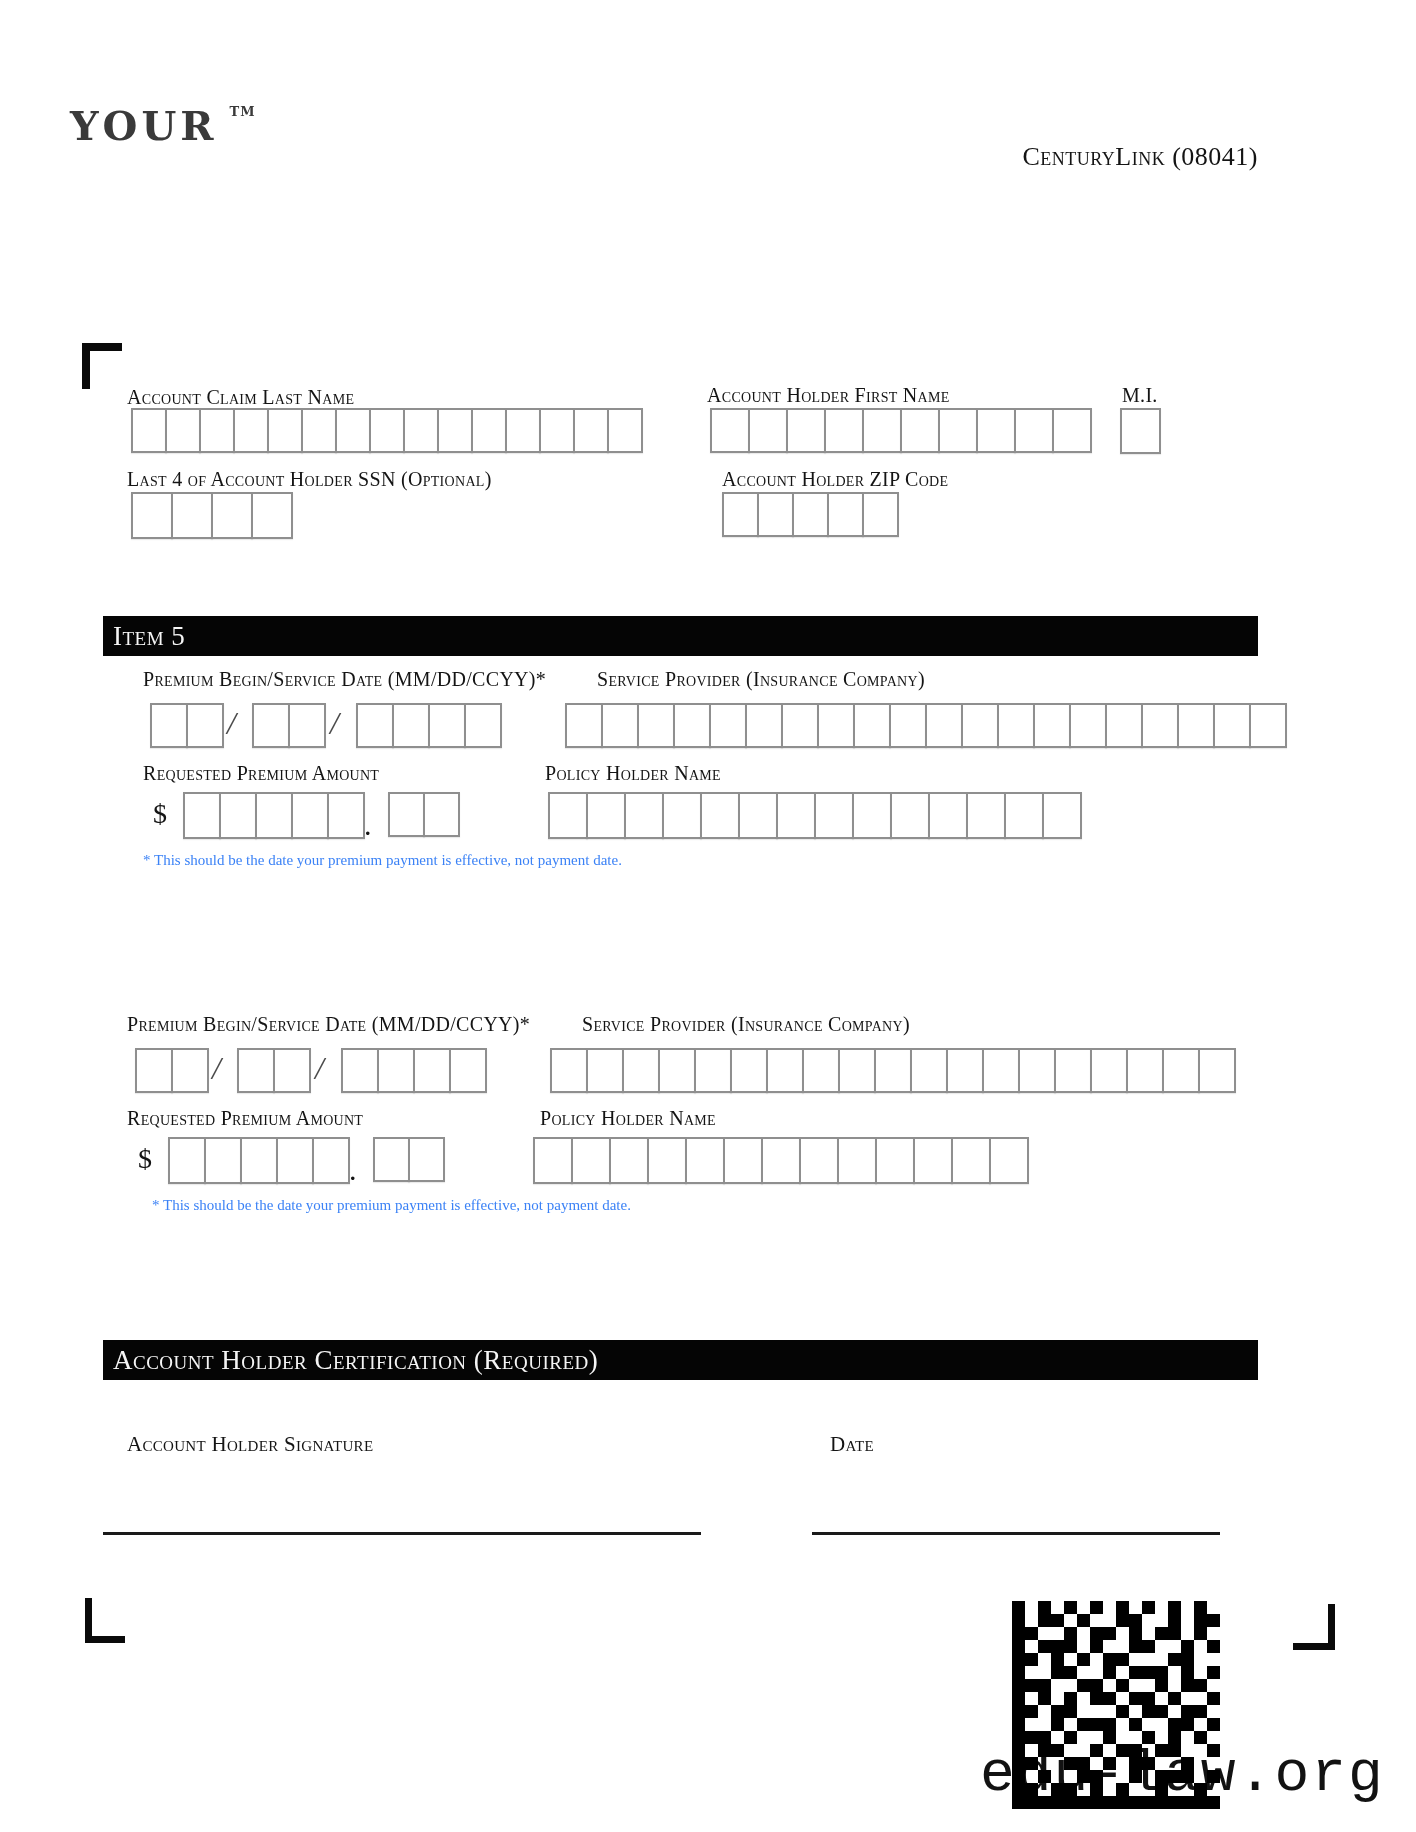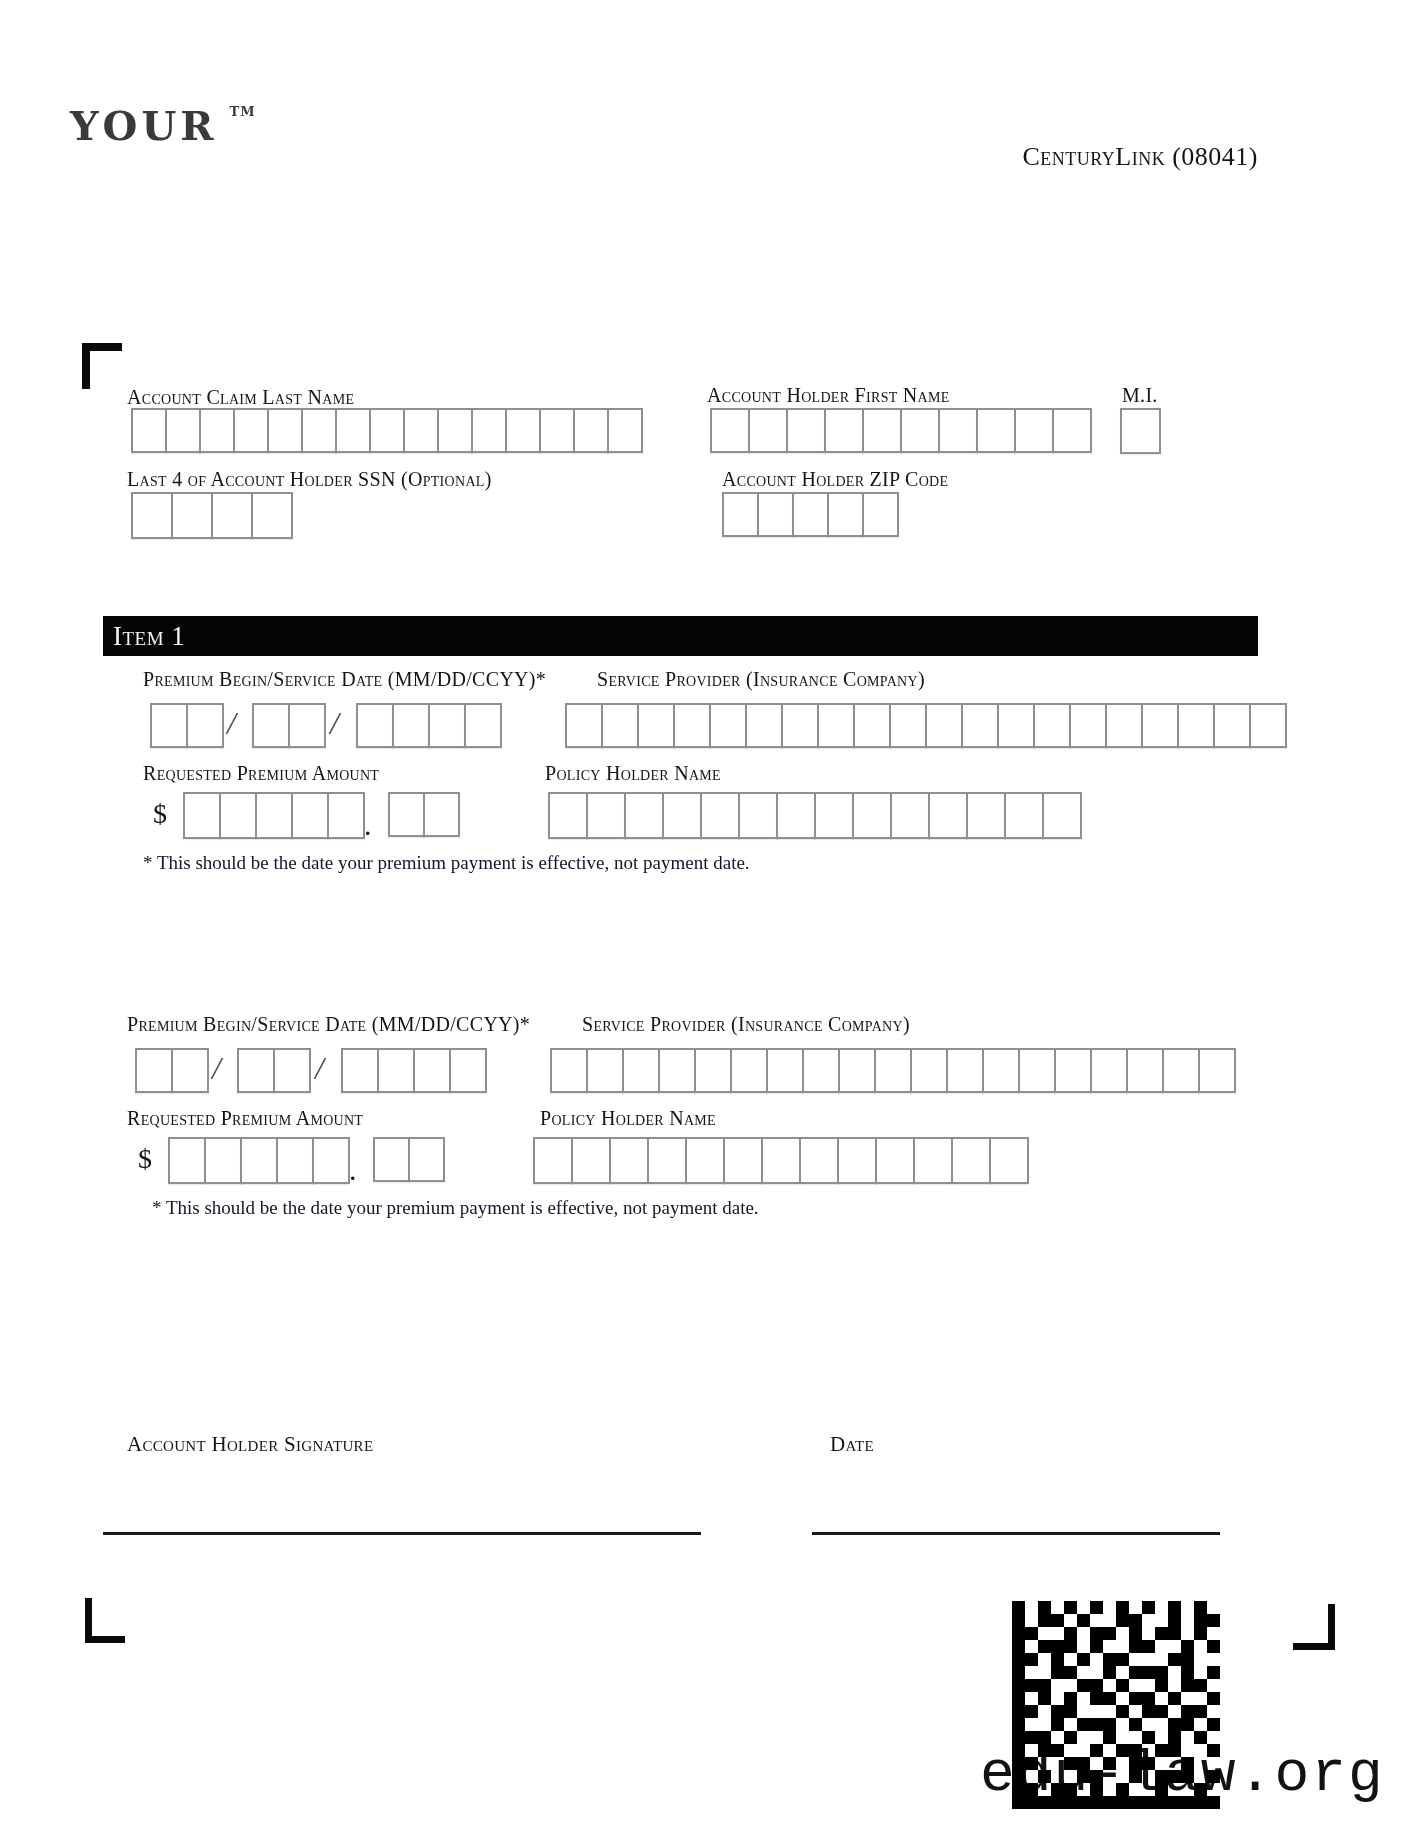--- a/index.html
+++ b/index.html
@@ -24,21 +24,21 @@
   
   .titleblock{right:158px;top:140px;text-align:right;}
   .titleblock .t1{font-size:29px;font-weight:bold;font-variant:small-caps;letter-spacing:0.5px;color:#141414;}
   .titleblock .t2{font-size:26px;font-variant:small-caps;letter-spacing:0.5px;color:#141414;margin-top:2px;}
 
   
   .contact{left:70px;top:200px;font-size:22px;line-height:27.5px;color:#161616;}
 
   
   .lbl{font-variant:small-caps;font-size:20px;letter-spacing:0.3px;color:#141414;white-space:nowrap;}
-  .note{font-size:19px;color:#0f172a;white-space:nowrap;}
+  .note{font-size:15px;color:#3b82f6;white-space:nowrap;}
 
   
   .boxrow{display:flex;}
   .cell{
     width:var(--bw,32px);height:var(--bh,40px);
     border:2px solid #8f8f8f;background:#fff;
     margin-left:-2px;flex:none;
     box-shadow:0 1px 1px rgba(0,0,0,0.08);
   }
   .cell:first-child{margin-left:0;}
@@ -139,21 +139,21 @@
   <div class="abs lbl" style="left:722px;top:468px;">Account Holder ZIP Code</div>
   <div class="abs boxrow" style="left:722px;top:492px;--bw:33px;--bh:41px;">
       <div class="cell"></div>
       <div class="cell"></div>
       <div class="cell"></div>
       <div class="cell"></div>
       <div class="cell"></div>
     </div>
 
   <div class="abs bar" style="top:616px;">
-    <span>Item 1</span>
+    <span>Item 5</span>
   </div>
 
   <div class="abs lbl" style="left:143px;top:668px;">Premium Begin/Service Date (MM/DD/CCYY)*</div>
   <div class="abs lbl" style="left:597px;top:668px;">Service Provider (Insurance Company)</div>
 
   <div class="abs boxrow" style="left:150px;top:703px;--bw:34px;--bh:41px;">
       <div class="cell"></div>
       <div class="cell"></div>
     </div>
   <div class="abs slash" style="left:227px;top:705px;">/</div>
@@ -295,20 +295,23 @@
       <div class="cell"></div>
       <div class="cell"></div>
       <div class="cell"></div>
       <div class="cell"></div>
       <div class="cell"></div>
       <div class="cell"></div>
     </div>
 
   <div class="abs note" style="left:152px;top:1197px;">* This should be the date your premium payment is effective, not payment date.</div>
 
+  <div class="abs bar" style="top:1340px;">
+    <span>Account Holder Certification (Required)</span>
+  </div>
 
   <div class="abs lbl" style="left:127px;top:1432px;font-size:21px;">Account Holder Signature</div>
   <div class="abs lbl" style="left:830px;top:1432px;font-size:21px;">Date</div>
 
   <div class="abs sigline" style="left:103px;top:1532px;width:598px;"></div>
   <div class="abs sigline" style="left:812px;top:1532px;width:408px;"></div>
 
   <div class="abs mark" style="left:85px;top:1598px;width:7px;height:45px;"></div>
   <div class="abs mark" style="left:85px;top:1636px;width:40px;height:7px;"></div>
 

